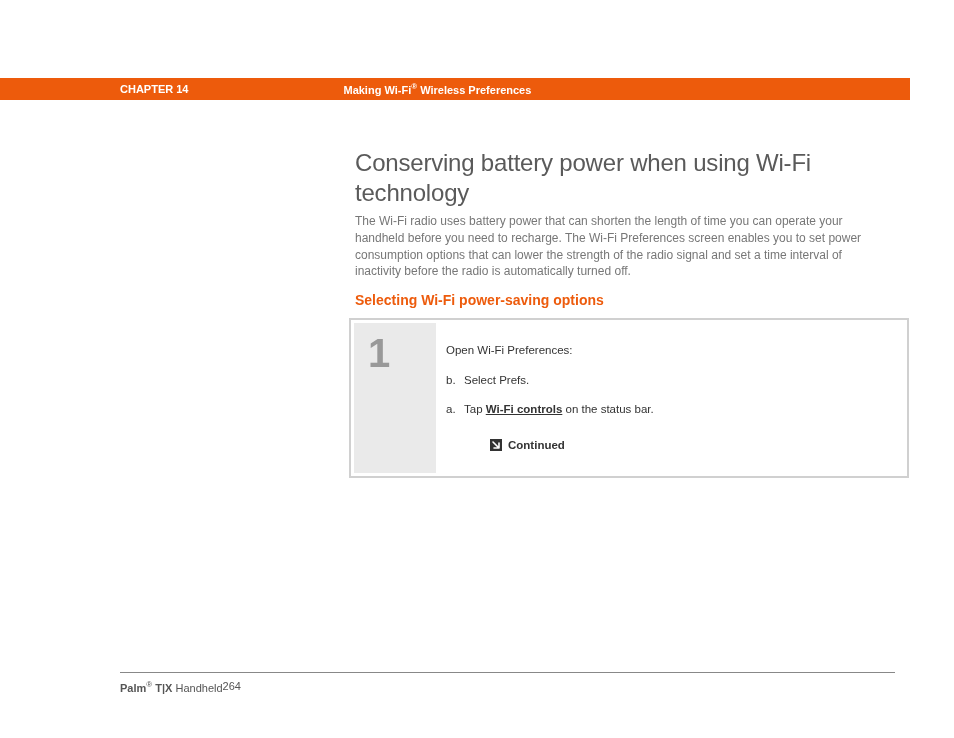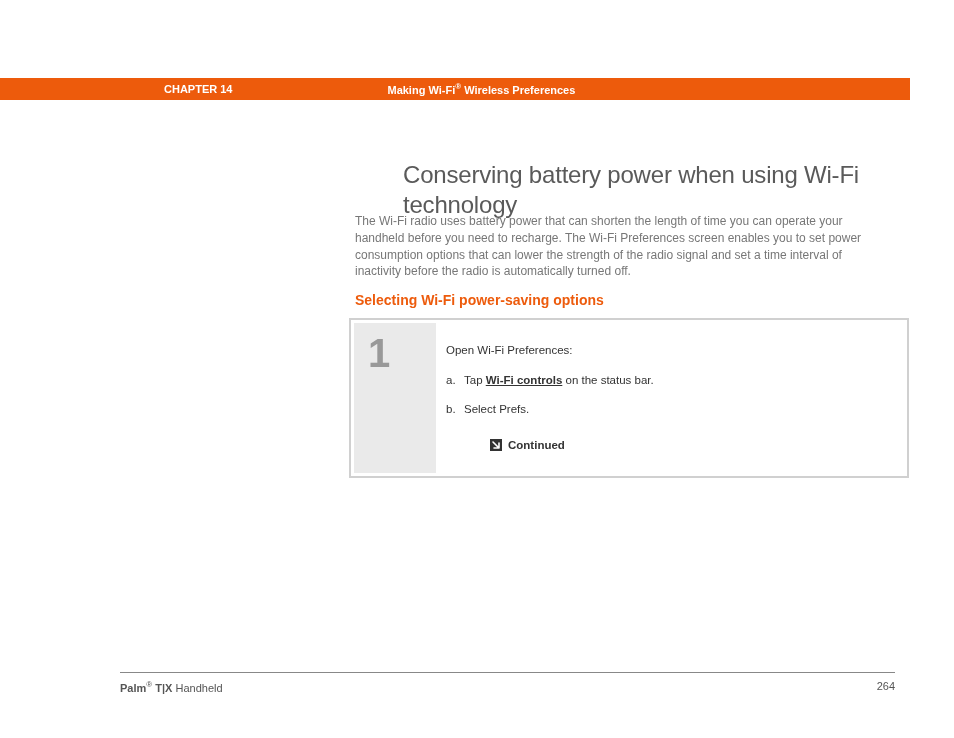--- a/index.html
+++ b/index.html
@@ -16,36 +16,34 @@
       top: 78px;
       left: 0;
       width: 910px;
       height: 22px;
       background: #ed5b0c;
       display: flex;
       align-items: center;
       color: #fff;
       font-size: 11px;
       font-weight: bold;
-      padding-left: 44px;
     }
     .chapter-label { margin-left: 120px; }
     .chapter-title { margin-left: 155px; }
     .chapter-title sup { font-size: 8px; vertical-align: super; }
     .page-title {
       position: absolute;
-      top: 160px;
+      top: 148px;
       left: 355px;
       width: 530px;
       font-size: 24px;
       font-weight: 400;
       color: #5a5a5a;
       line-height: 1.25;
       letter-spacing: -0.2px;
-      margin-left: 48px;
     }
     .body-para {
       position: absolute;
       top: 213px;
       left: 355px;
       width: 535px;
       font-size: 12px;
       color: #777;
       line-height: 1.4;
     }
@@ -109,21 +107,20 @@
       left: 120px;
       width: 775px;
       border-top: 1px solid #888;
     }
     .footer {
       position: absolute;
       top: 680px;
       left: 120px;
       width: 775px;
       display: flex;
-      justify-content: space-between;
       font-size: 11px;
       color: #555;
     }
     .footer-left b { font-weight: bold; }
     .footer-left sup { font-size: 8px; vertical-align: super; }
   </style>
 </head>
 <body>
 
 <div class="header-bar">
@@ -140,24 +137,24 @@
 <h2 class="subhead">Selecting Wi-Fi power-saving options</h2>
 
 <div class="step-container">
   <div class="step-inner">
     <div class="step-left">
       <div class="step-num">1</div>
     </div>
     <div class="step-right">
       <div class="step-intro">Open Wi-Fi Preferences:</div>
       <div class="step-item">
-        <span class="letter">a.</span><span>Tap </span><a href="#" class="wifi-link">Wi-Fi controls</a><span> on the status bar.</span>
+        <span class="letter">b.</span><span>Select Prefs.</span>
       </div>
       <div class="step-item">
-        <span class="letter">b.</span><span>Select Prefs.</span>
+        <span class="letter">a.</span><span>Tap </span><a href="#" class="wifi-link">Wi-Fi controls</a><span> on the status bar.</span>
       </div>
       <div class="continued-row">
         <span class="arrow-icon">
           <svg width="12" height="12" viewBox="0 0 12 12">
               <rect x="0" y="0" width="12" height="12" fill="#333"></rect>
               <path d="M3 3 L9 9 M9 4 L9 9 L4 9" stroke="#fff" stroke-width="1.6" fill="none" stroke-linecap="round" stroke-linejoin="round"></path>
             </svg>
         </span>
         <span>Continued</span>
       </div>

